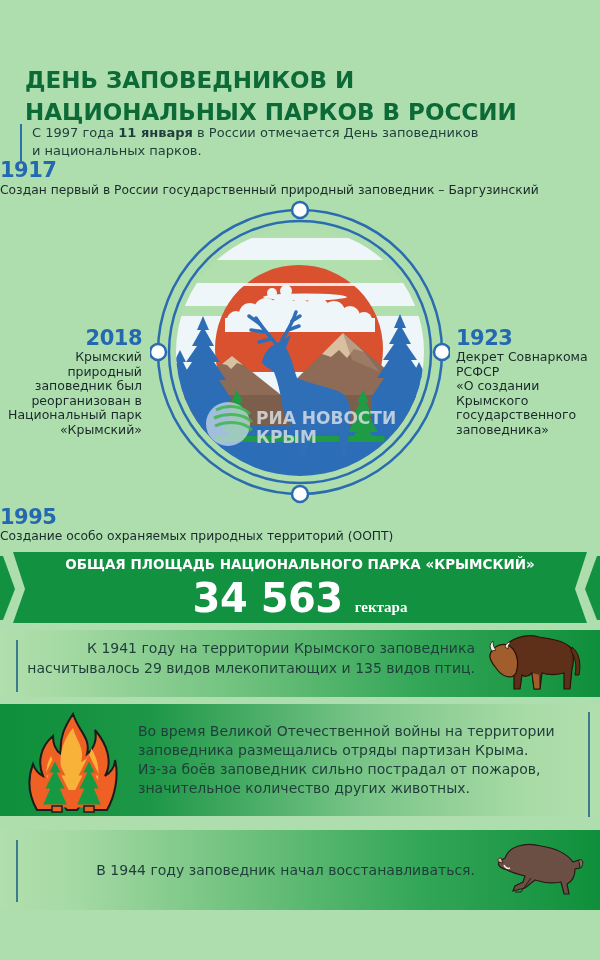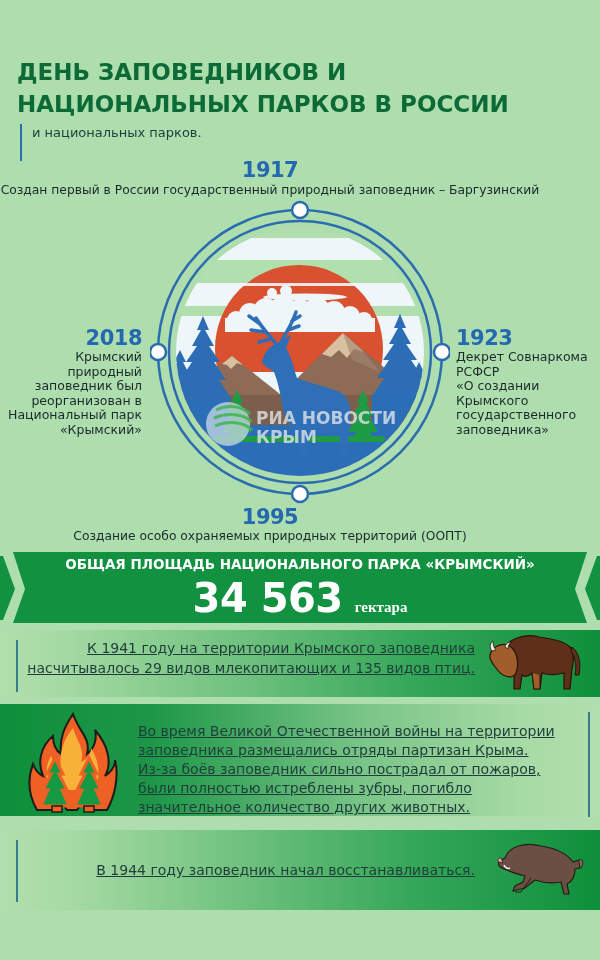--- a/index.html
+++ b/index.html
@@ -4,36 +4,36 @@
 <style>
   html, body { margin: 0; padding: 0; }
   body {
     width: 600px; height: 960px; position: relative; overflow: hidden;
     background: #afdeae;
     font-family: "DejaVu Sans", sans-serif;
     color: #1f3d3a;
   }
   .abs { position: absolute; }
   .title {
-    left: 17px; top: 56px; margin: 0;
+    left: 17px; top: 56px; margin: 8px;
     font-family: "DejaVu Sans", sans-serif; font-weight: bold;
     font-size: 23px; line-height: 32px; color: #0b6a36; white-space: nowrap;
   }
   .title span { display: block; }
   .intro-bar { left: 20px; top: 124px; width: 2px; height: 37px; background: #2c6fae; }
   .intro {
     left: 32px; top: 124px; font-size: 13px; line-height: 18px;
     color: #1f3d3a; white-space: nowrap;
   }
   .intro b { font-weight: bold; }
   .year {
     font-weight: bold; font-size: 21px; letter-spacing: -0.5px;
     color: #2468b0; line-height: 24px; white-space: nowrap;
   }
-  .center-block { left: 0; width: 540px; text-align: center; }
+  .center-block { left: 0; width: 540px; }
   .tl-text { font-size: 12.3px; line-height: 15px; color: #1a2a2a; white-space: nowrap; }
   .side-text { font-size: 12.5px; line-height: 14.6px; color: #1a2a2a; white-space: nowrap; }
   .side-text span { display: block; }
   .left-block { right: 458px; top: 326px; text-align: right; }
   .right-block { left: 456px; top: 326px; text-align: left; }
   .medallion { left: 150px; top: 200px; width: 300px; height: 305px; }
 
   .banner { left: 0; top: 546px; width: 488px; height: 84px; }
   .banner-svg { position: absolute; left: 0; top: 0; }
   .banner-title {
@@ -49,31 +49,32 @@
 
   .row { left: 0; width: 600px; }
   .row1 { top: 630px; height: 67px;
     background: linear-gradient(to right, #b1dfad 0%, #a6daa4 10%, #6cc07c 42%, #33a657 70%, #0f8f3b 100%); }
   .row2 { top: 704px; height: 112px;
     background: linear-gradient(to right, #0e8e3a 0%, #1d9747 25%, #78c487 60%, #a9dba6 88%, #b1dfad 100%); }
   .row3 { top: 830px; height: 80px;
     background: linear-gradient(to right, #b1dfad 0%, #a6daa4 12%, #6cc07c 42%, #33a657 70%, #0f8f3b 100%); }
   .vbar { position: absolute; width: 2px; background: #3a7b8d; }
   .row-text { position: absolute; font-size: 14px; line-height: 20px; color: #1f3d3a; white-space: nowrap; }
-  .row-text span { display: block; text-decoration: underline; }
+  .row-text span { display: block; }
 </style>
 </head>
 <body>
 
 <h1 class="abs title">
   <span>ДЕНЬ ЗАПОВЕДНИКОВ И</span>
   <span>НАЦИОНАЛЬНЫХ ПАРКОВ В РОССИИ</span>
 </h1>
 <div class="abs intro-bar"></div>
 <div class="abs intro">
+  <div><span>С 1997 года </span><b>11 января</b><span> в России отмечается День заповедников</span></div>
   <div>и национальных парков.</div>
 </div>
 
 <div class="abs center-block year" style="top:158px;">1917</div>
 <div class="abs center-block tl-text" style="top:183px;">Создан первый в России государственный природный заповедник – Баргузинский</div>
 
 <div class="abs left-block">
   <div class="year">2018</div>
   <div class="side-text">
     <span>Крымский</span>
@@ -225,21 +226,20 @@
     <path d="M48,18 C52,32 60,38 56,52 C62,50 66,44 66,38 C74,50 76,66 70,80 L26,80 C20,68 20,56 26,46 C28,52 32,56 36,58 C34,44 38,30 48,18 Z" fill="#f8b23a"></path>
     <path d="M30,48 L38,64 L34,64 L42,80 L37,80 L44,96 L16,96 L23,80 L18,80 L26,64 L22,64 Z" fill="#159a43" stroke="#ef6024" stroke-width="3"></path>
     <path d="M64,48 L72,64 L68,64 L76,80 L71,80 L78,96 L50,96 L57,80 L52,80 L60,64 L56,64 Z" fill="#159a43" stroke="#ef6024" stroke-width="3"></path>
     <rect x="27" y="96" width="10" height="6" fill="#ef6024" stroke="#1c1c1c" stroke-width="1.5"></rect>
     <rect x="59" y="96" width="10" height="6" fill="#ef6024" stroke="#1c1c1c" stroke-width="1.5"></rect>
   </svg>
   <div class="row-text" style="left:138px; top:18px; line-height:19px;">
     <span>Во время Великой Отечественной войны на территории</span>
     <span>заповедника размещались отряды партизан Крыма.</span>
     <span>Из-за боёв заповедник сильно пострадал от пожаров,</span>
-    <span>были полностью истреблены зубры, погибло</span>
     <span>значительное количество других животных.</span>
   </div>
   <div class="vbar" style="left:588px; top:8px; height:105px;"></div>
 </div>
 
 <div class="abs row row3">
   <div class="vbar" style="left:16px; top:10px; height:62px;"></div>
   <div class="row-text" style="right:125px; top:30px; text-align:left;">
     <span>В 1944 году заповедник начал восстанавливаться.</span>
   </div>

